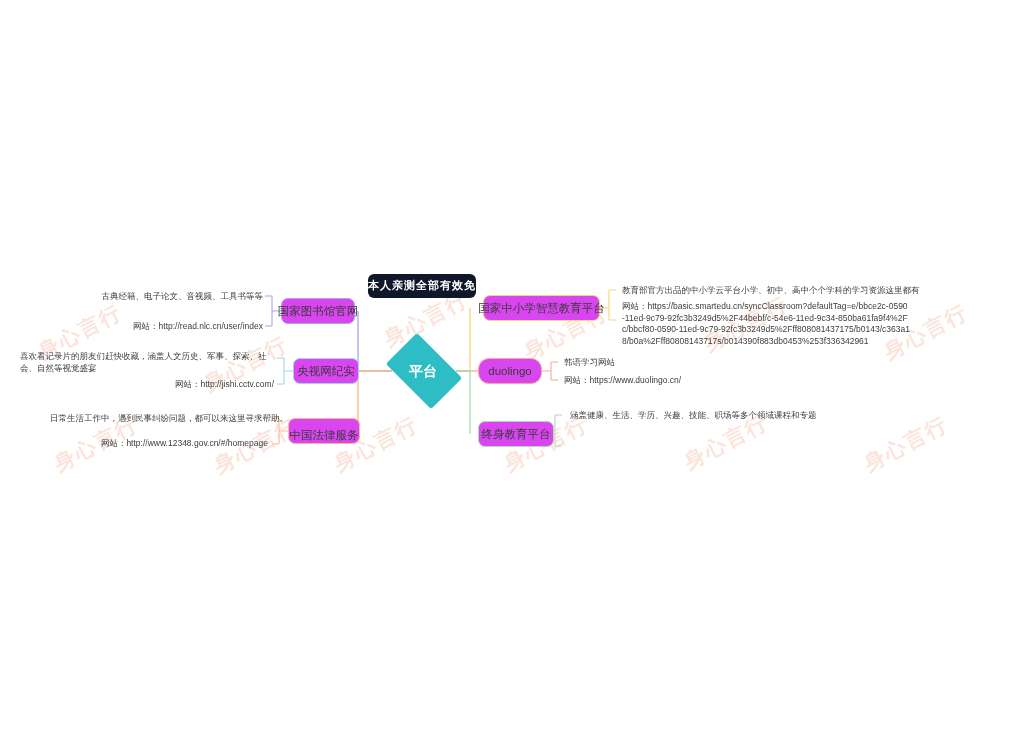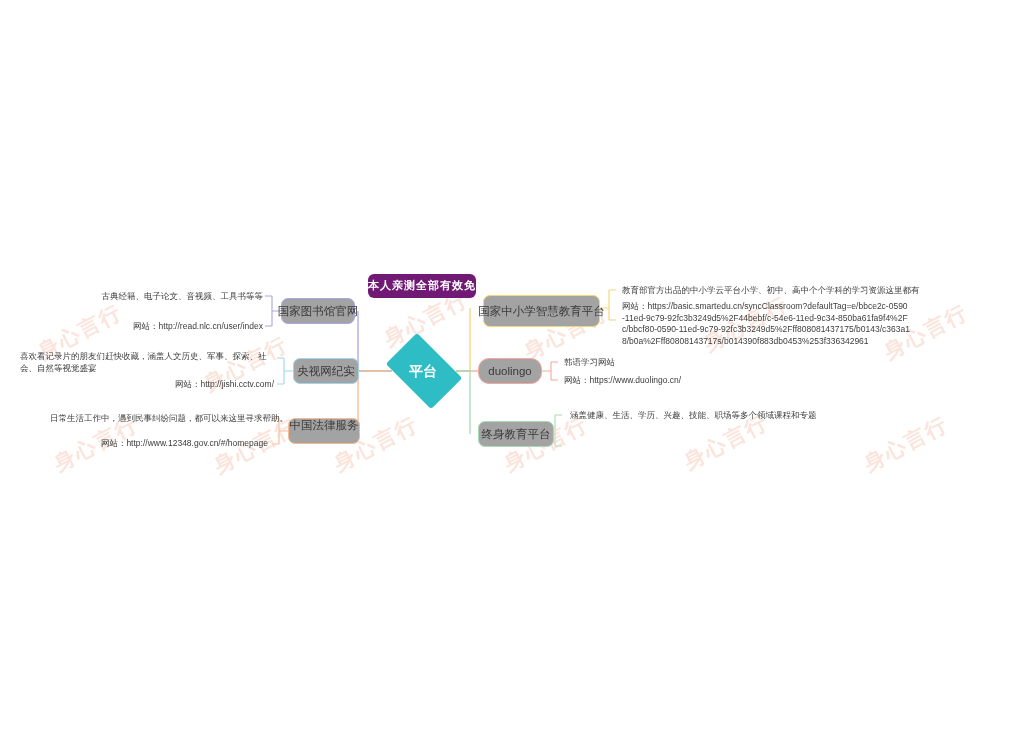--- a/index.html
+++ b/index.html
@@ -23,21 +23,21 @@
     letter-spacing:2px;
     transform:rotate(-28deg);
     white-space:nowrap;
     user-select:none;
     font-family:"DejaVu Sans",sans-serif;
   }
 
   .node{position:absolute;box-sizing:border-box;}
 
   .banner{
-    background:#701a75;
+    background:#0f172a;
     color:#ffffff;
     border-radius:6px;
     font-size:11px;
     font-weight:700;
     letter-spacing:1px;
     text-align:center;
     line-height:23px;
     height:24px;
     white-space:nowrap;
   }
@@ -50,29 +50,29 @@
   }
   .center-label{
     position:absolute;
     color:#ffffff;font-size:14px;font-weight:700;
     white-space:nowrap;
   }
 
   .topic{
     border:1.4px solid #999;
     border-radius:7px;
-    background:#a3a3a3;
+    background:#d946ef;
     font-size:11.5px;
     color:#3a3a3a;
     display:flex;
     align-items:center;
     justify-content:center;
     text-align:center;
     white-space:nowrap;
-    padding:10px 8px;
+    padding:0 8px;
     box-sizing:border-box;
   }
   .t-purple{border-color:#a9a7e0;}
   .t-blue{border-color:#9fd6ef;}
   .t-orange{border-color:#f9b98e;align-items:flex-end;}
   .t-yellow{border-color:#f3d675;}
   .t-pink{border-color:#f6a89b;border-radius:11px;}
   .t-green{border-color:#a9dcb4;}
 
   .leaf{
@@ -146,21 +146,21 @@
   </div>
   <div class="leaf l" style="left:20px;top:351px;width:254px;">喜欢看记录片的朋友们赶快收藏，涵盖人文历史、军事、探索、社会、自然等视觉盛宴</div>
   <div class="leaf r nowrap" style="left:100px;top:379px;width:174px;">网站：http://jishi.cctv.com/</div>
 
   <div class="node topic t-orange" style="left:288px;top:418px;width:72px;height:26px;">
     <span>中国法律服务</span>
   </div>
   <div class="leaf r nowrap" style="left:50px;top:413px;width:218px;">日常生活工作中，遇到民事纠纷问题，都可以来这里寻求帮助。</div>
   <div class="leaf r nowrap" style="left:50px;top:438px;width:218px;">网站：http://www.12348.gov.cn/#/homepage</div>
 
-  <div class="node topic t-yellow" style="left:483px;top:295px;width:117px;height:32px;">
+  <div class="node topic t-yellow" style="left:483px;top:295px;width:117px;height:26px;">
     <span>国家中小学智慧教育平台</span>
   </div>
   <div class="leaf l nowrap" style="left:622px;top:285px;width:280px;">教育部官方出品的中小学云平台小学、初中、高中个个学科的学习资源这里都有</div>
   <div class="leaf l" style="left:622px;top:301px;width:288px;">网站：https://basic.smartedu.cn/syncClassroom?defaultTag=e/bbce2c-0590-11ed-9c79-92fc3b3249d5%2F44bebf/c-54e6-11ed-9c34-850ba61fa9f4%2Fc/bbcf80-0590-11ed-9c79-92fc3b3249d5%2Fff808081437175/b0143/c363a18/b0a%2Fff80808143717s/b014390f883db0453%253f336342961</div>
 
   <div class="node topic t-pink" style="left:478px;top:358px;width:64px;height:26px;">
     <span>duolingo</span>
   </div>
   <div class="leaf l nowrap" style="left:564px;top:357px;width:180px;">韩语学习网站</div>
   <div class="leaf l nowrap" style="left:564px;top:375px;width:190px;">网站：https://www.duolingo.cn/</div>

